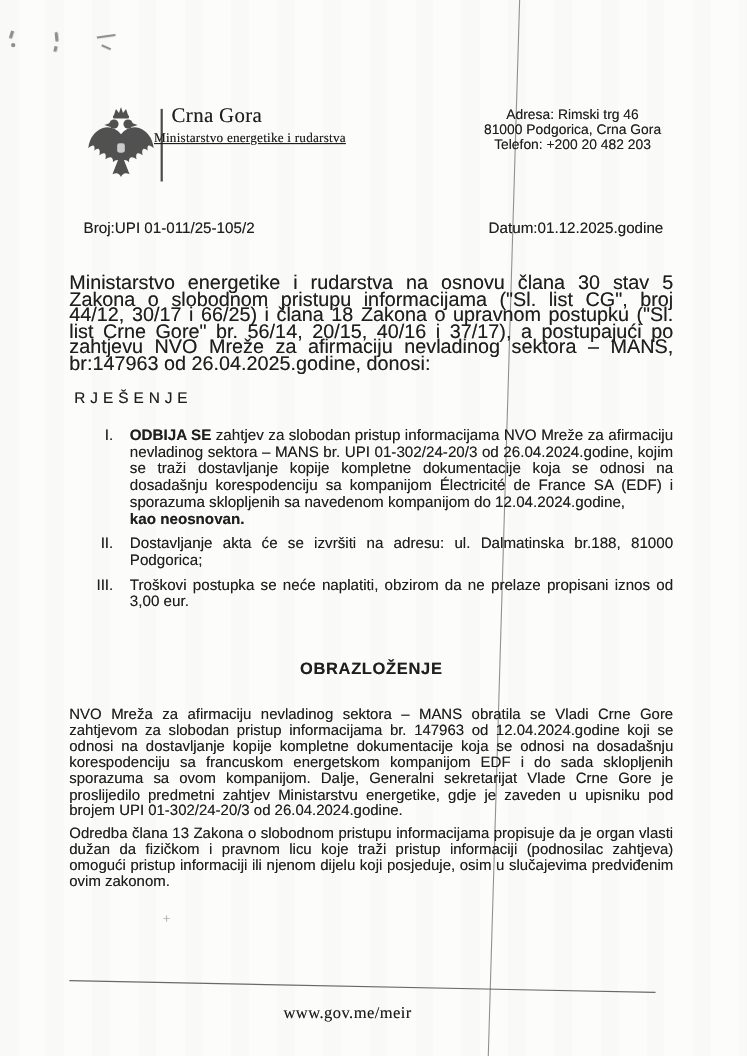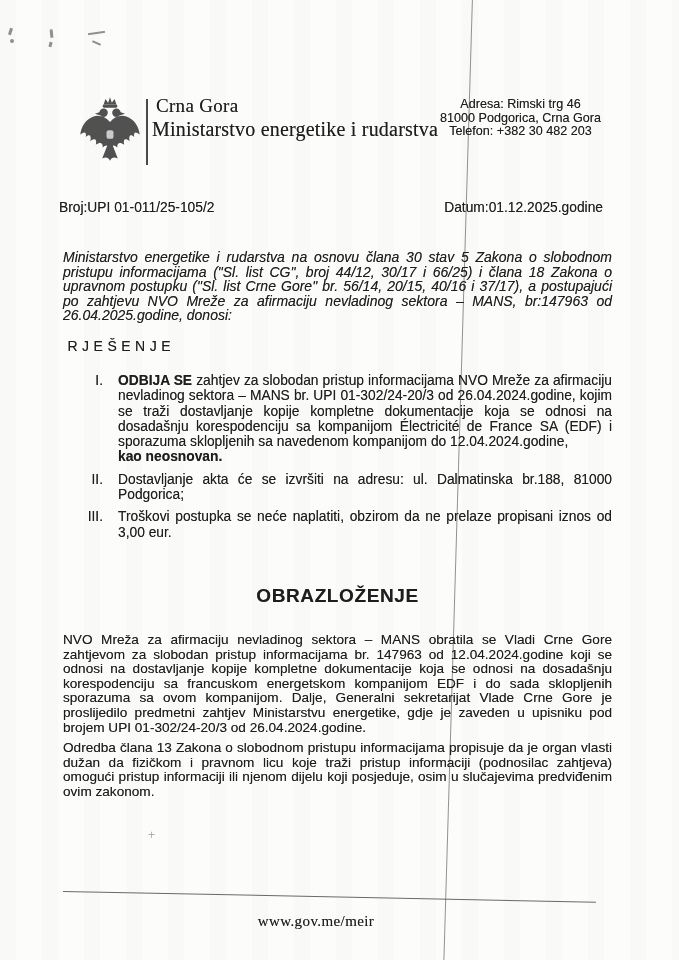--- a/index.html
+++ b/index.html
@@ -32,47 +32,47 @@
   .speck.s3{ left:88px; top:32px; width:17px; height:2.2px; transform:rotate(-8deg);}
   .speck.s3b{left:92px; top:42px; width:9px;  height:2.2px; transform:rotate(24deg);}
   .plusmark{
     position:absolute; left:148px; top:828px; color:#9a9a9a; font-size:12px; opacity:.8;
   }
 
   
   .coa{ position:absolute; left:78px; top:95px; opacity:.88; filter:blur(.3px); }
   .org-divider{ position:absolute; left:146px; top:99px; width:2px; height:66px; background:#2b2b2b; opacity:.85;}
   .org1{ position:absolute; left:156px; top:95px; font-size:19px; letter-spacing:.3px;}
-  .org2{ position:absolute; left:152px; top:118px; font-size:20px; letter-spacing:.2px;}
+  .org2{ position:absolute; left:140px; top:118px; font-size:12px; letter-spacing:.2px;text-decoration:underline;}
   .addr{
     position:absolute; right:78px; top:98px; text-align:center;
     font-size:12.6px; line-height:13.6px;
   }
 
   
   .refrow{
-    position:absolute; left:59px; right:76px; top:200px;
+    position:absolute; left:76px; right:76px; top:200px;
     display:flex; justify-content:space-between;
     font-size:13.8px;
   }
 
   
   .content{ position:absolute; left:63px; top:250px; width:549px; }
-  .intro{ font-size:14px; line-height:14.6px; text-align:justify; margin:0;font-style:italic; }
+  .intro{ font-size:18px; line-height:14.6px; text-align:justify; margin:0; }
   .title1{
     margin:15px 0 0 0; text-align:left; font-size:14px; font-weight:normal;
     letter-spacing:4.5px; text-indent:4.5px;
   }
   .items{ margin-top:19px; }
   .ditem{ display:flex; margin:0 0 7px 0; }
   .ditem .num{ width:40px; text-align:right; font-size:13.8px; line-height:15.3px; flex:none;}
   .ditem .itext{ margin-left:15px; width:494px; font-size:13.8px; line-height:15.3px; text-align:justify;}
   .ditem.single{ margin-top:4px; }
   .title2{
-    margin:45px 0 0 0; text-align:center; font-size:19px; font-weight:bold; letter-spacing:.6px;
+    margin:45px 0 0 0; text-align:center; font-size:15px; font-weight:bold; letter-spacing:.6px;
   }
   .expl p{ font-size:13.6px; line-height:14.6px; text-align:justify; margin:0 0 0 0; }
   .expl p + p{ margin-top:6px; }
   .expl{ margin-top:26px; }
 
   
   .frule{
     position:absolute; left:63px; top:891px; width:533px; height:1.3px;
     background:#4f4f4f; transform:rotate(1.15deg); transform-origin:left center; opacity:.85;
   }
@@ -112,21 +112,21 @@
 
       <rect x="31.2" y="38" width="7.6" height="9.5" rx="2.4" fill="#f4f4f1" opacity="0.75"></rect>
     </g>
   </svg>
   <div class="org-divider"></div>
   <div class="org1 serif t">Crna Gora</div>
   <div class="org2 serif t">Ministarstvo energetike i rudarstva</div>
   <div class="addr t">
     <div>Adresa: Rimski trg 46</div>
     <div>81000 Podgorica, Crna Gora</div>
-    <div>Telefon: +382 30 482 203</div>
+    <div>Telefon: +200 20 482 203</div>
   </div>
 
   <div class="refrow t">
     <span>Broj:UPI 01-011/25-105/2</span>
     <span>Datum:01.12.2025.godine</span>
   </div>
 
   <div class="content">
     <p class="intro t">Ministarstvo energetike i rudarstva na osnovu člana 30 stav 5 Zakona o slobodnom pristupu informacijama ("Sl. list CG", broj 44/12, 30/17 i 66/25) i člana 18 Zakona o upravnom postupku ("Sl. list Crne Gore" br. 56/14, 20/15, 40/16 i 37/17), a postupajući po zahtjevu NVO Mreže za afirmaciju nevladinog sektora – MANS, br:147963 od 26.04.2025.godine, donosi:</p>
 

